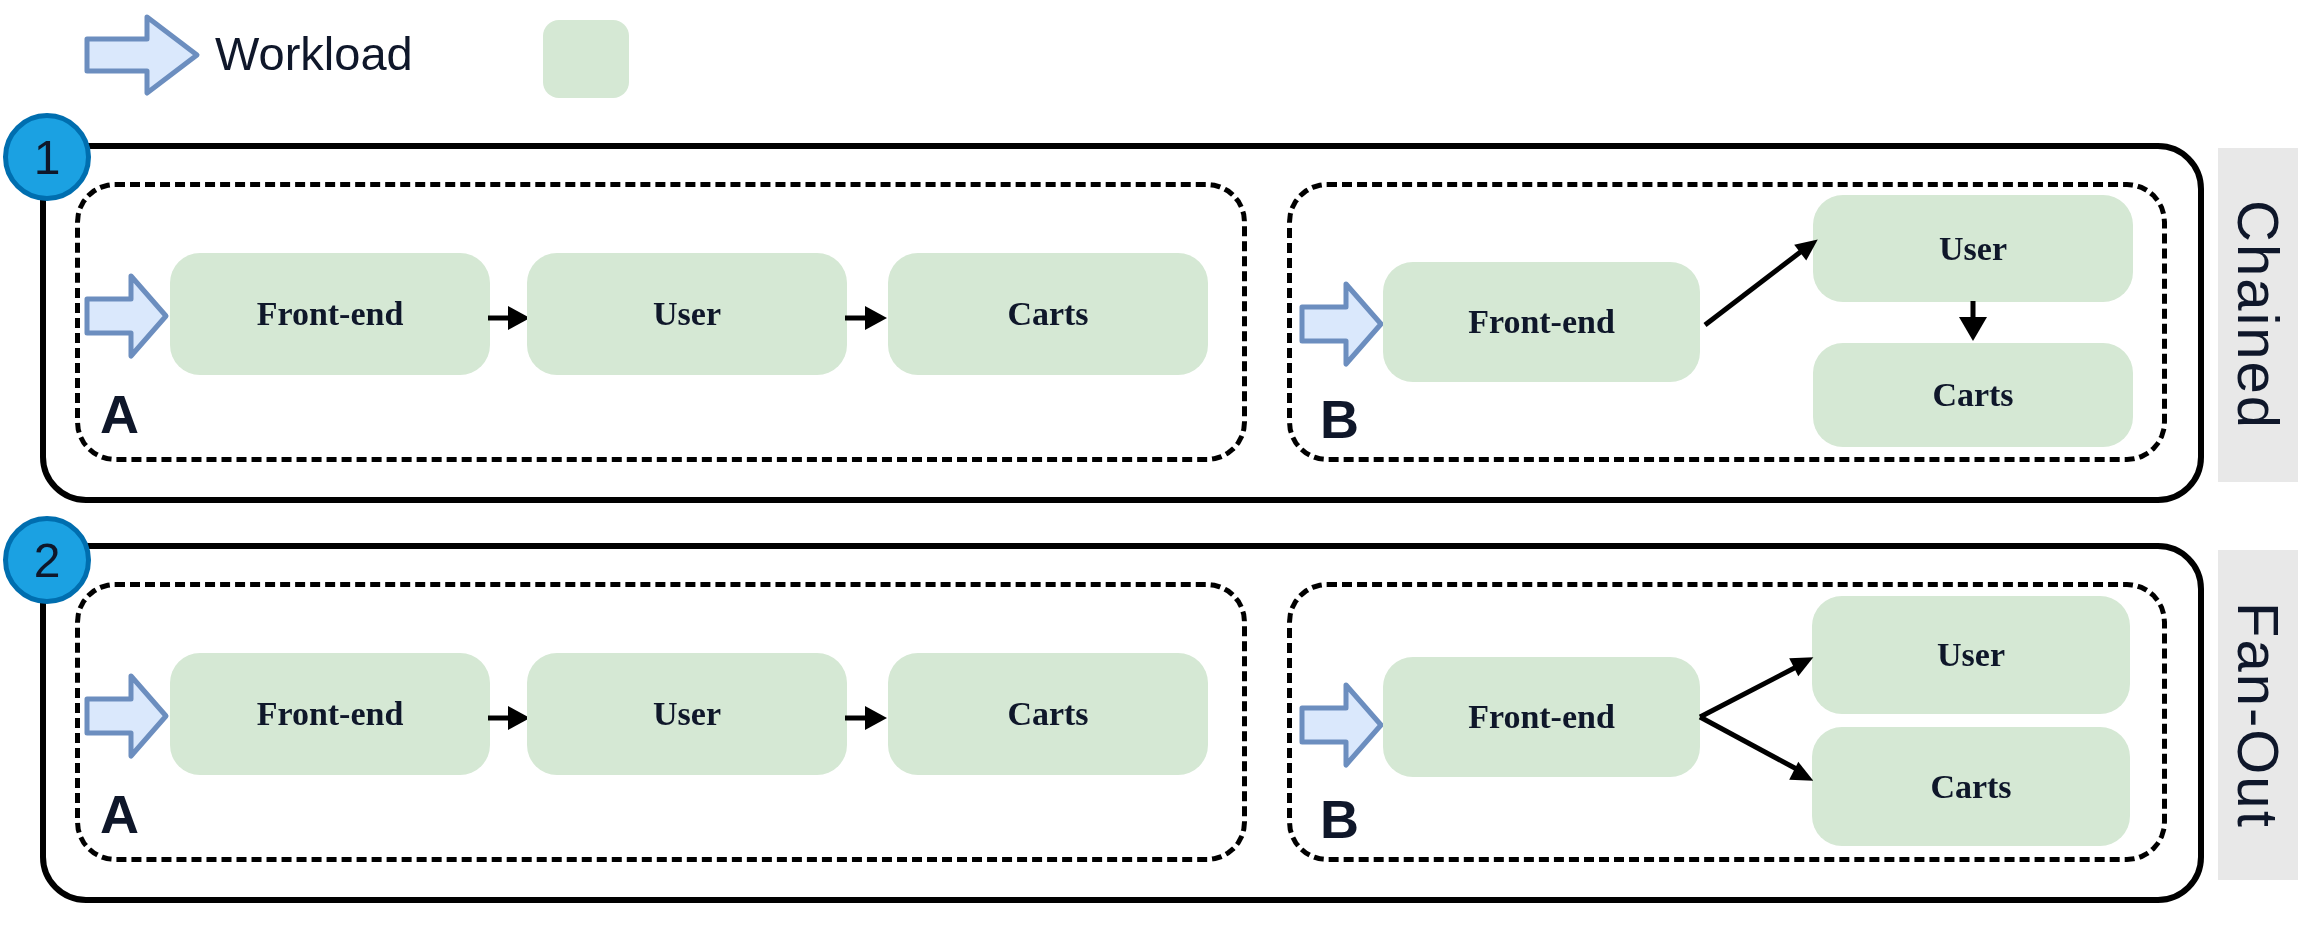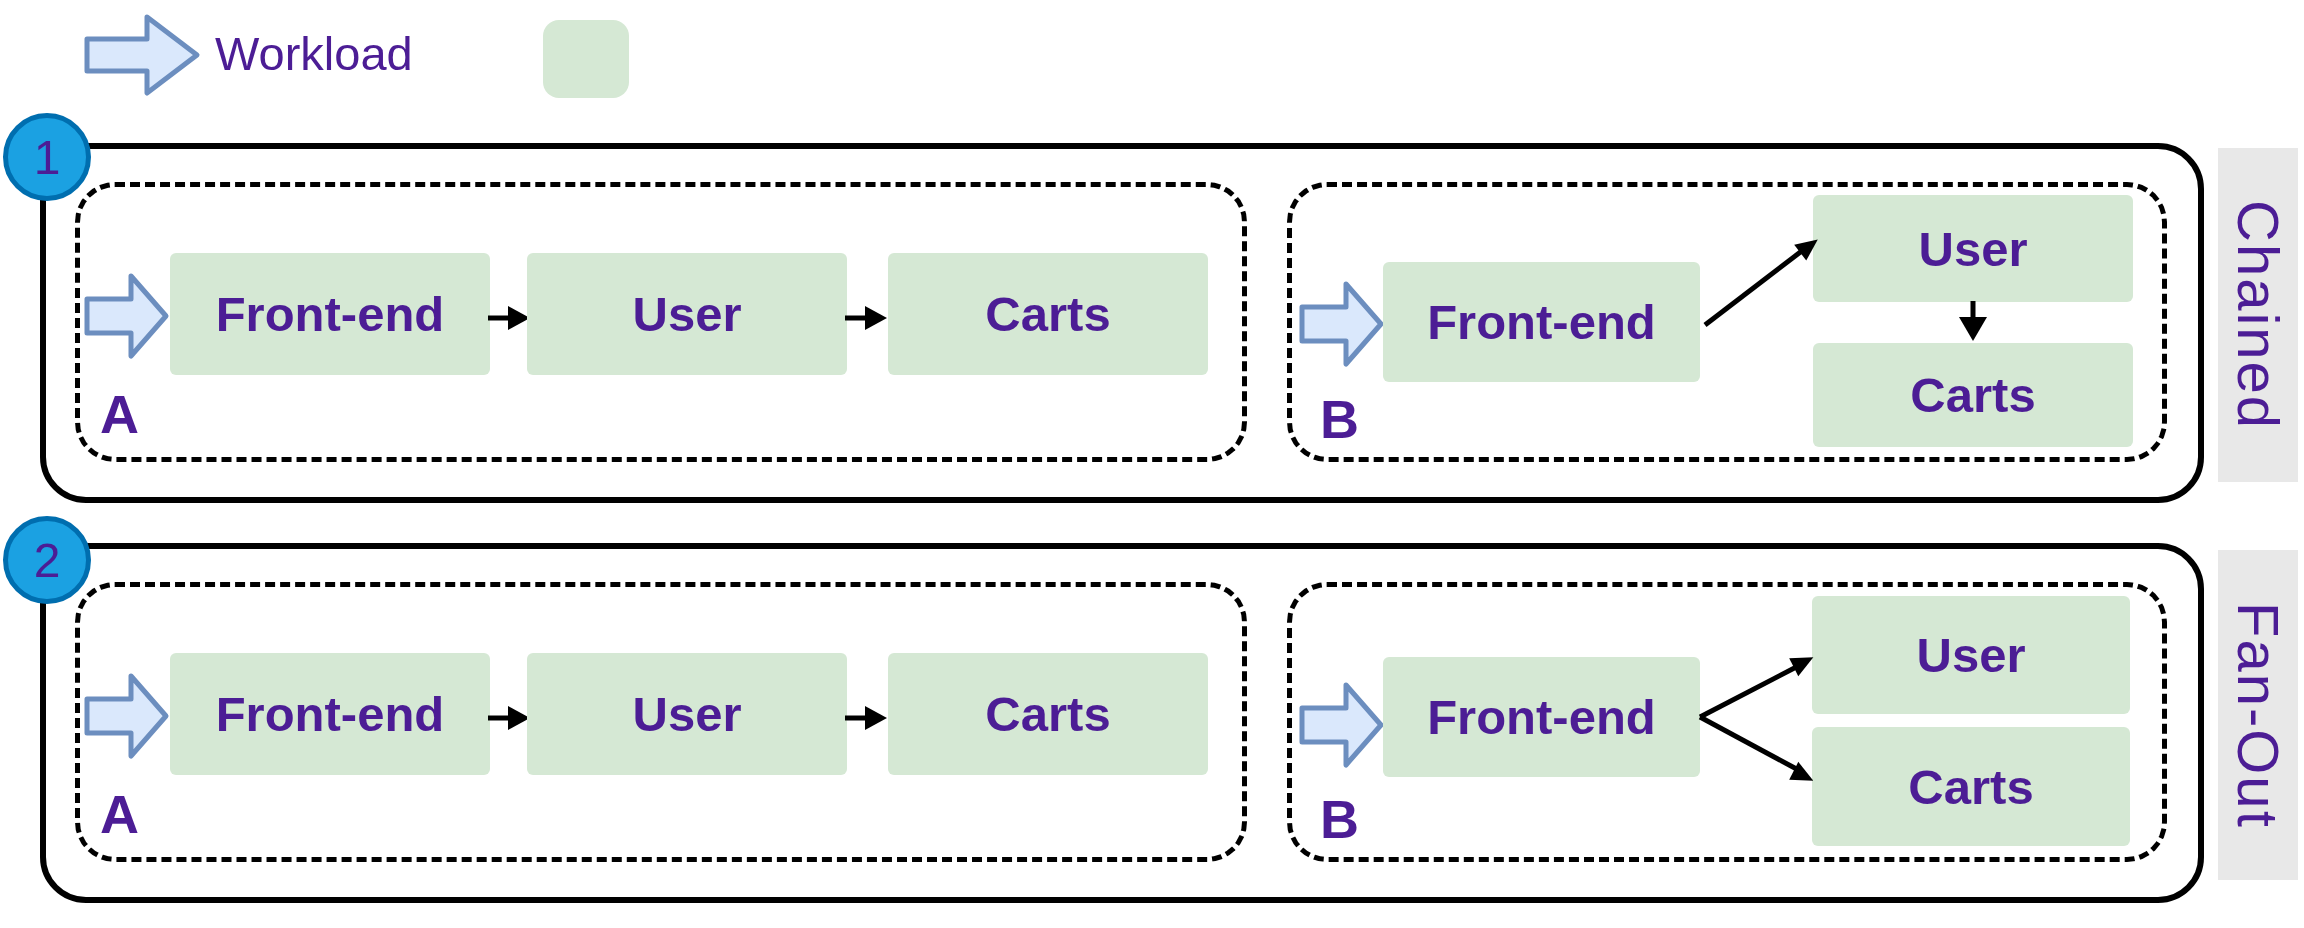--- a/index.html
+++ b/index.html
@@ -1,37 +1,37 @@
 <!DOCTYPE html>
 <html><head>
 <meta charset="utf-8">
 <style>
   html,body{margin:0;padding:0;background:#fff;}
   .stage{position:relative;width:2304px;height:928px;background:#fff;
-         font-family:"Liberation Sans",sans-serif;color:#4c1d95;overflow:hidden;}
+         font-family:"Liberation Sans",sans-serif;color:#0f172a;overflow:hidden;}
 
   
   .legend-text{position:absolute;font-size:47px;line-height:56px;white-space:nowrap;}
   .legend-swatch{position:absolute;left:543px;top:20px;width:86px;height:78px;
                  border-radius:16px;background:#d5e8d4;}
 
   
   .panel{position:absolute;left:40px;width:2152px;height:348px;border:6px solid #000;
          border-radius:46px;background:#fff;}
   #panel-1{top:143px;}
   #panel-2{top:543px;}
 
   
   .group{position:absolute;top:33px;height:270px;border:5px dashed #000;border-radius:40px;}
   .group-a{left:29px;width:1162px;}
   .group-b{left:1241px;width:870px;}
 
   
-  .node{position:absolute;background:#d5e8d4;border-radius:6px;display:flex;
-        align-items:center;justify-content:center;font-weight:bold;font-size:49px;}
+  .node{position:absolute;background:#d5e8d4;border-radius:30px;display:flex;
+        align-items:center;justify-content:center;font-weight:bold;font-size:34px;font-family:Liberation Serif, serif;}
 
   .group-label{position:absolute;font-weight:bold;font-size:54px;line-height:54px;}
 
   
   .badge{position:absolute;left:3px;width:78px;height:78px;border-radius:50%;
          background:#1ba1e2;border:5px solid #006eaf;display:flex;align-items:center;
          justify-content:center;font-size:48px;z-index:5;}
   #badge-1{top:113px;}
   #badge-2{top:516px;}
 

